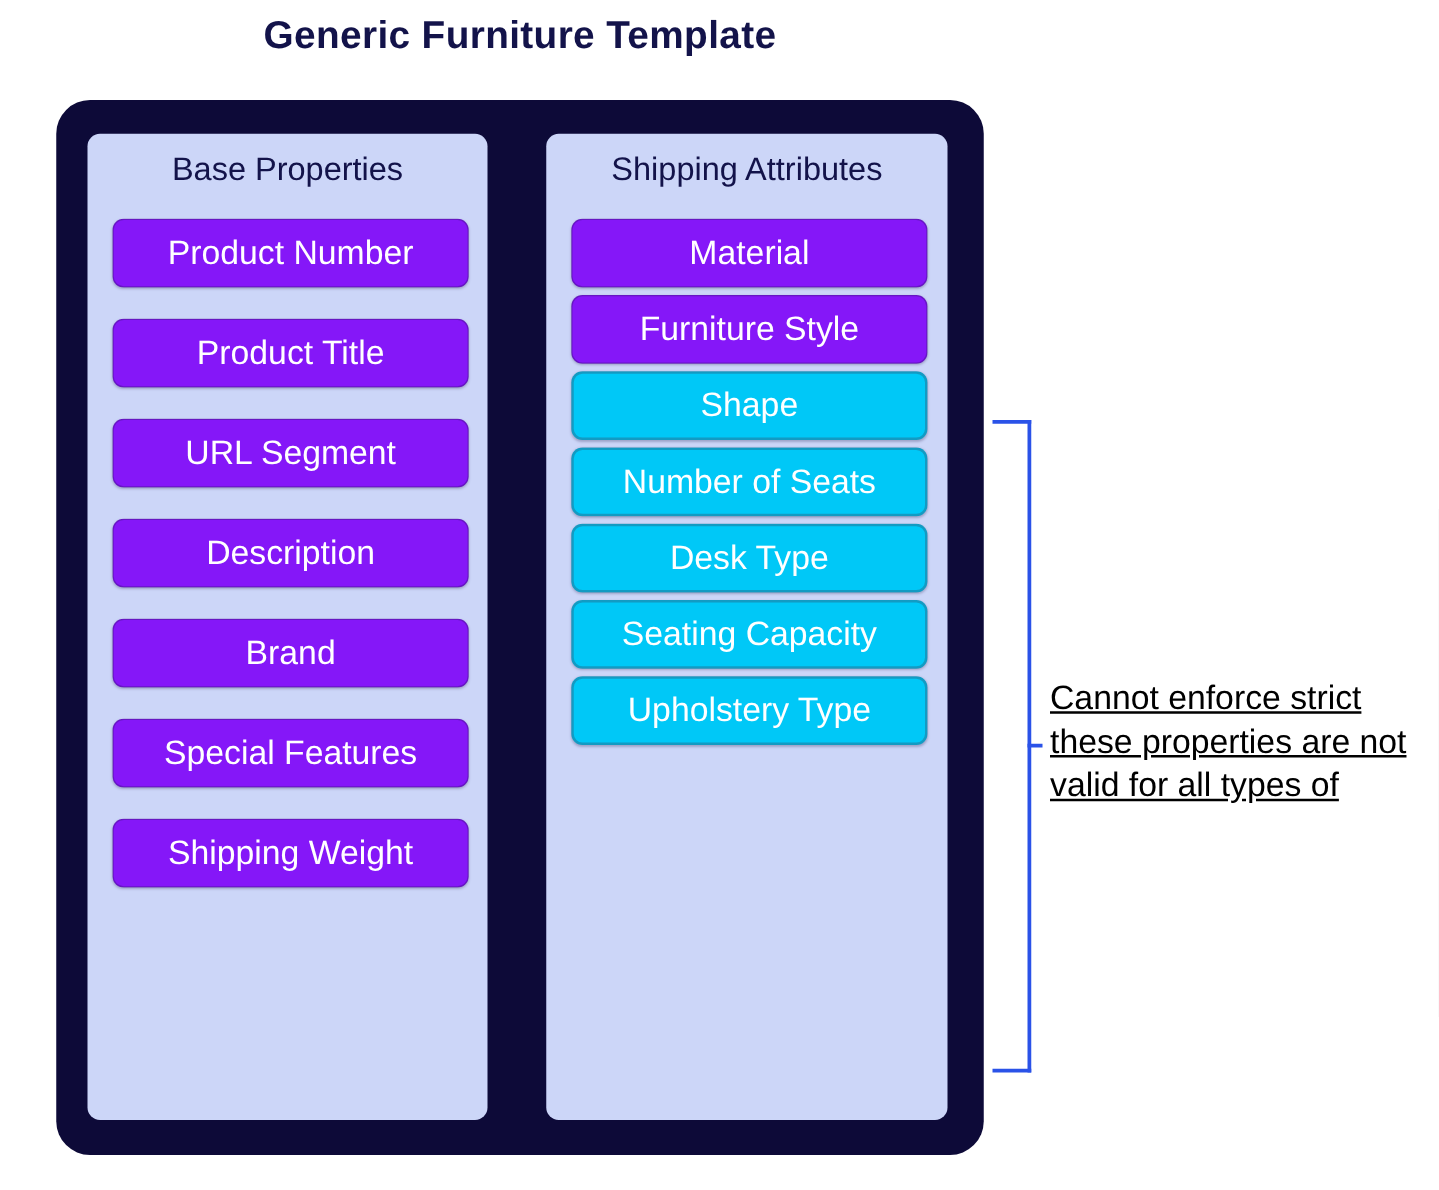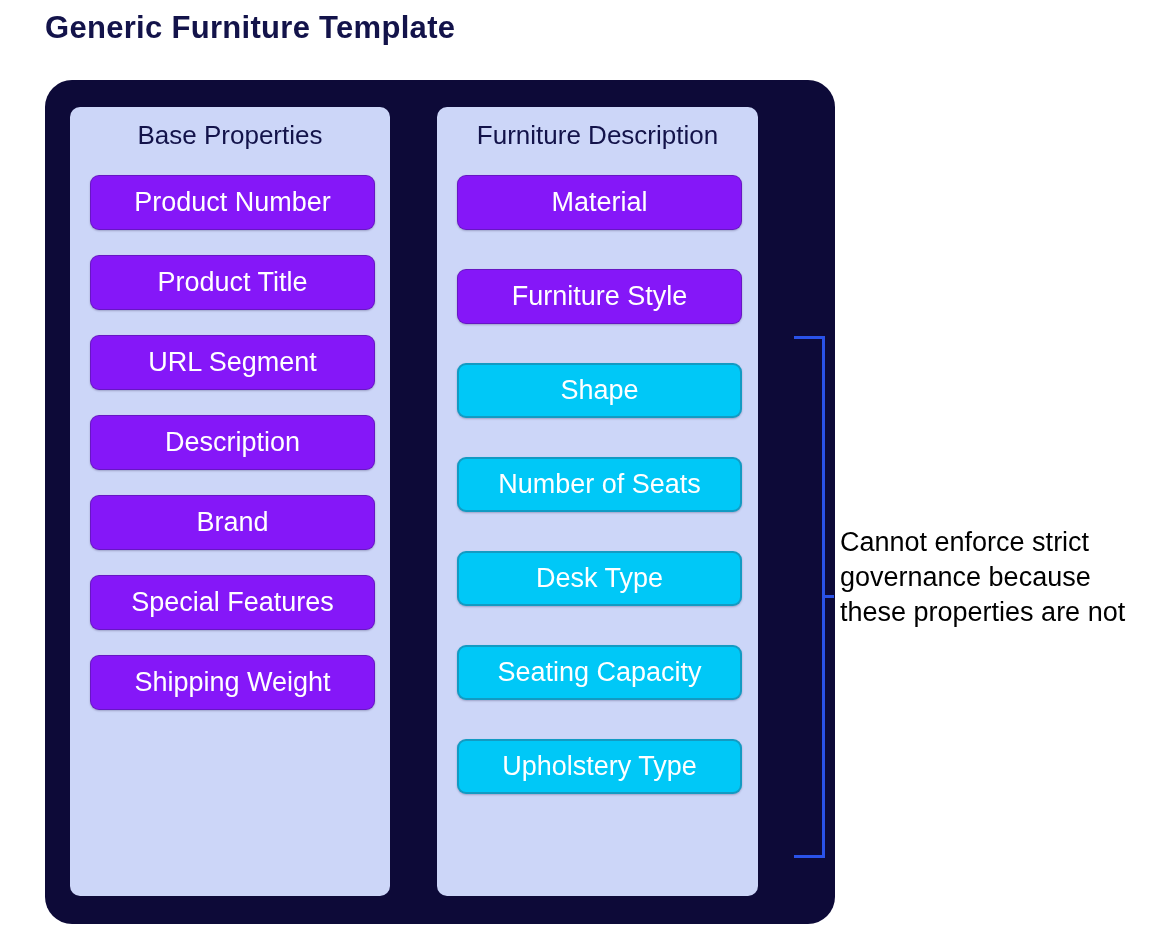--- a/index.html
+++ b/index.html
@@ -11,47 +11,47 @@
     --heading-navy:#13134a;
     --pill-text:#ffffff;
     --annotation-text:#000000;
   }
   html,body{margin:0;padding:0;background:#ffffff;}
   body{font-family:"Liberation Sans","DejaVu Sans",sans-serif;}
   .stage{position:relative;width:1151px;height:952px;background:#ffffff;overflow:hidden;}
 
   .title{
     position:absolute;left:45px;top:10px;width:742px;
-    text-align:left;font-size:31px;font-weight:bold;
+    text-align:center;font-size:31px;font-weight:bold;
     color:var(--heading-navy);letter-spacing:0.3px;
   }
 
   .board{
     position:absolute;left:45px;top:80px;width:742px;height:844px;
-    background:var(--canvas-navy);border-radius:27px;padding-left:48px;
+    background:var(--canvas-navy);border-radius:27px;
   }
 
   .col{
     position:absolute;top:27px;height:789px;
     background:var(--panel-lavender);border-radius:10px;
   }
   .col0{left:25px;width:320px;}
   .col1{left:392px;width:321px;}
 
   .col-header{
     position:absolute;top:13px;left:0;width:100%;
     text-align:center;font-size:26px;color:var(--heading-navy);
   }
 
   .pills{
     position:absolute;left:20px;top:68px;width:285px;
     display:flex;flex-direction:column;
   }
   .col0 .pills{gap:25px;}
-  .col1 .pills{gap:39px;}
+  .col1 .pills{gap:6px;}
 
   .pill{
     height:55px;border-radius:9px;box-sizing:border-box;
     display:flex;align-items:center;justify-content:center;
     font-size:27px;color:var(--pill-text);
     box-shadow:0 1px 2px rgba(20,10,60,0.25);
     text-align:center;
   }
   .pill-base{
     background:var(--pill-purple);
@@ -62,22 +62,22 @@
     border:2px solid rgba(30,125,160,0.6);
   }
 
   .bracket-line{position:absolute;background:var(--bracket-blue);}
   .bracket-vertical{left:822px;top:336px;width:3px;height:522px;}
   .bracket-arm-top{left:794px;top:336px;width:31px;height:3px;}
   .bracket-arm-bottom{left:794px;top:855px;width:31px;height:3px;}
   .bracket-tick{left:822px;top:595px;width:12px;height:3px;}
 
   .annotation{
-    position:absolute;left:840px;top:525px;width:305px;
-    font-size:27px;line-height:35px;color:var(--annotation-text);
+    position:absolute;left:840px;top:541px;width:305px;
+    font-size:27px;line-height:35px;color:var(--annotation-text);text-decoration:underline;
   }
 </style>
 </head>
 <body>
 
 <div class="stage">
 
   <div class="title">Generic Furniture Template</div>
 
   <div class="board">
@@ -87,21 +87,21 @@
           <div class="pill pill-base">Product Number</div>
           <div class="pill pill-base">Product Title</div>
           <div class="pill pill-base">URL Segment</div>
           <div class="pill pill-base">Description</div>
           <div class="pill pill-base">Brand</div>
           <div class="pill pill-base">Special Features</div>
           <div class="pill pill-base">Shipping Weight</div>
         </div>
     </div>
     <div class="col col1">
-      <div class="col-header">Furniture Description</div>
+      <div class="col-header">Shipping Attributes</div>
       <div class="pills">
           <div class="pill pill-base">Material</div>
           <div class="pill pill-base">Furniture Style</div>
           <div class="pill pill-variant">Shape</div>
           <div class="pill pill-variant">Number of Seats</div>
           <div class="pill pill-variant">Desk Type</div>
           <div class="pill pill-variant">Seating Capacity</div>
           <div class="pill pill-variant">Upholstery Type</div>
         </div>
     </div>
@@ -109,17 +109,17 @@
 
   <div>
     <div class="bracket-line bracket-vertical"></div>
     <div class="bracket-line bracket-arm-top"></div>
     <div class="bracket-line bracket-arm-bottom"></div>
     <div class="bracket-line bracket-tick"></div>
   </div>
 
   <div class="annotation">
     <div>Cannot enforce strict</div>
-    <div>governance because</div>
     <div>these properties are not</div>
+    <div>valid for all types of</div>
   </div>
 
 </div>
 
 </body></html>

